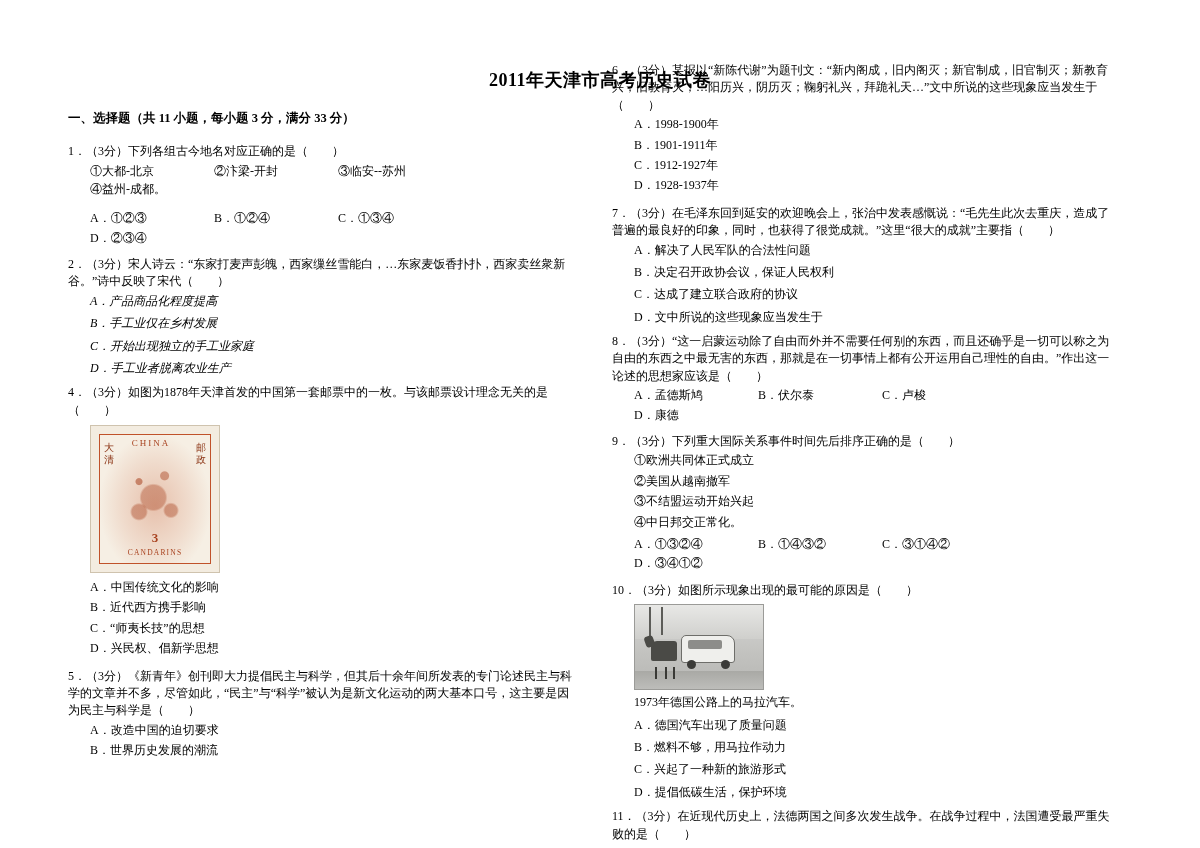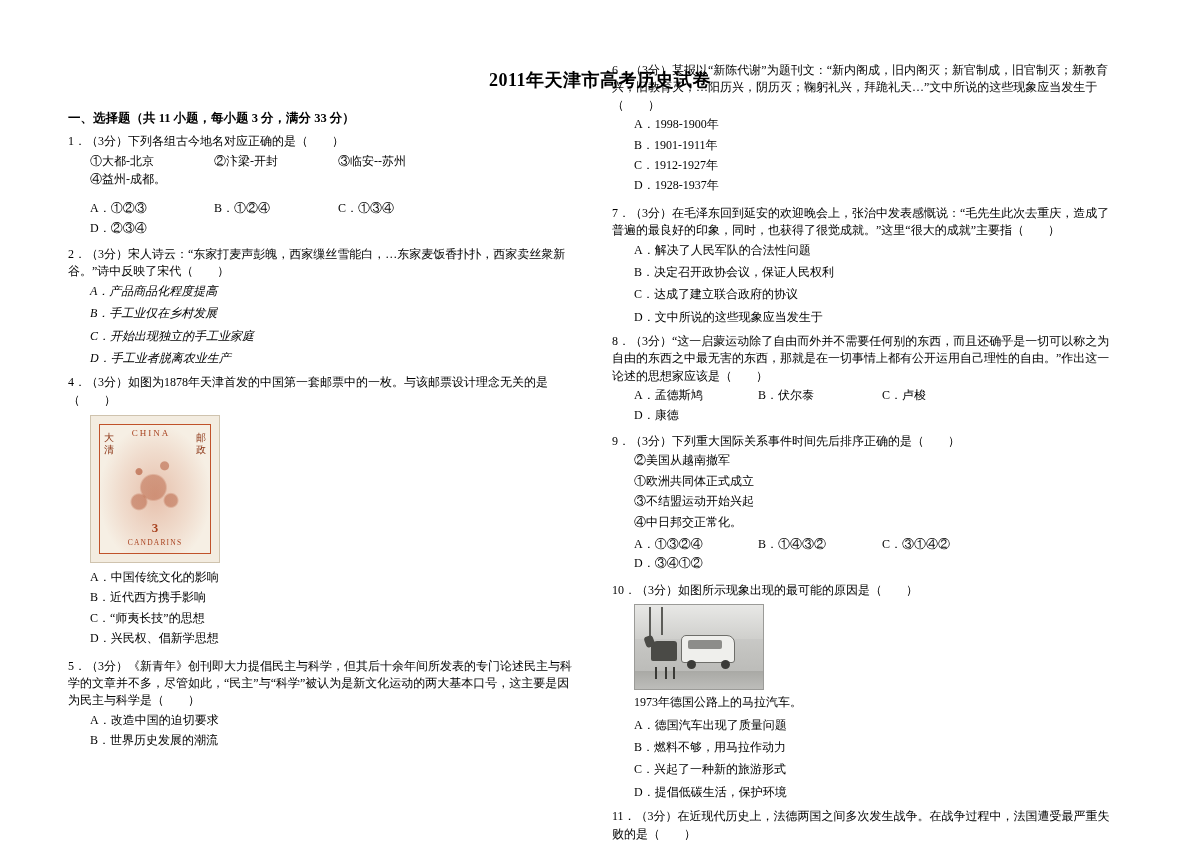--- a/index.html
+++ b/index.html
@@ -36,21 +36,21 @@
   .col {
     width: 508px;
     flex: 0 0 508px;
   }
   .col.right {
     margin-top: -44px;
   }
   .section-head {
     font-size: 12.5px;
     font-weight: bold;
-    margin: 4px 0 6px 0;
+    margin: 4px 0 16px 0;
   }
   .q {
     margin: 0 0 7px 0;
     font-size: 12px;
     line-height: 1.45;
   }
   .q-stem {
     text-indent: 0;
   }
   .q-num {
@@ -369,22 +369,22 @@
           <div class="o4">C．卢梭</div>
           <div class="o4">D．康德</div>
         </div>
       </div>
 
       <div class="q">
         <div class="q-stem">
           <span class="q-num">9．</span><span>（3分）</span><span>下列重大国际关系事件时间先后排序正确的是（　　）</span>
         </div>
         <div class="opts-grid">
+          <div class="o2">①欧洲共同体正式成立</div>
           <div class="o2">②美国从越南撤军</div>
-          <div class="o2">①欧洲共同体正式成立</div>
           <div class="o2">③不结盟运动开始兴起</div>
           <div class="o2">④中日邦交正常化。</div>
         </div>
         <div class="opts-grid">
           <div class="o4">A．①③②④</div>
           <div class="o4">B．①④③②</div>
           <div class="o4">C．③①④②</div>
           <div class="o4">D．③④①②</div>
         </div>
       </div>

